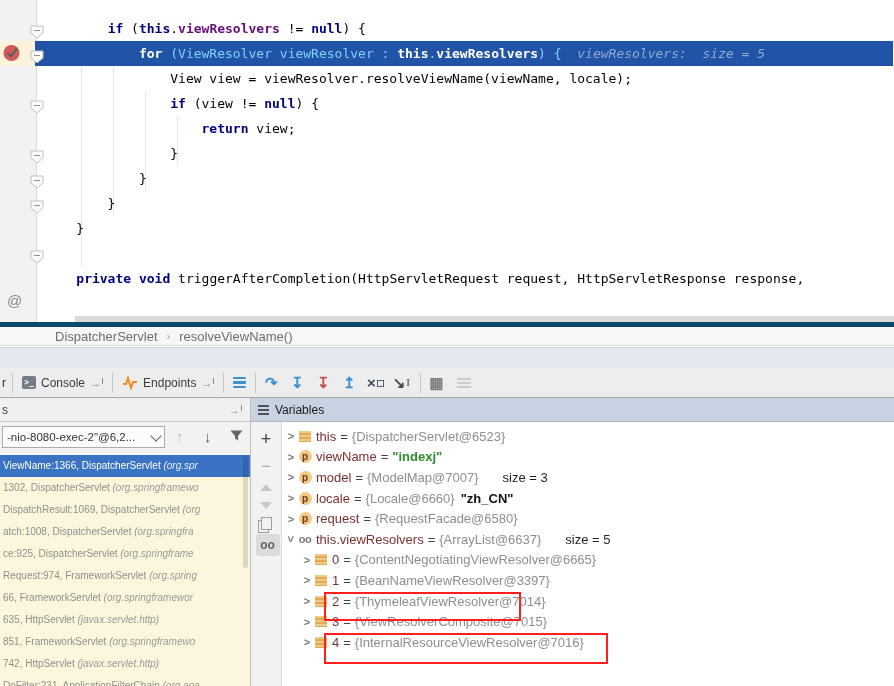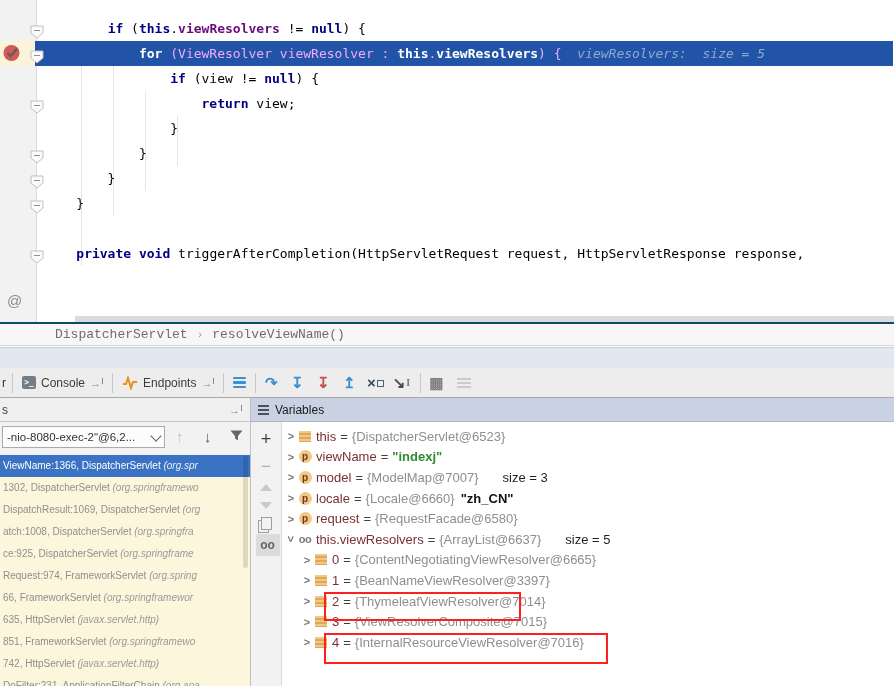--- a/index.html
+++ b/index.html
@@ -14,29 +14,29 @@
   #bp-icon{left:3px;top:44px;width:18px;height:18px;cursor:pointer;}
   .fold{left:30px;width:14px;height:14px;cursor:pointer;z-index:4;}
   #at-icon{left:7px;top:292px;font-size:15px;color:#8C8C8C;}
   .guide{width:1px;background:#E5E5E5;z-index:1;}
   #code{left:35px;top:16px;width:858px;font:13px "DejaVu Sans Mono",monospace;z-index:2;}
   .cline{height:25px;line-height:25px;white-space:pre;padding-left:10px;}
   .cline.exec{background:#2154A6;}
   .seg-p{color:#000;}
   .seg-k{color:#000080;font-weight:bold;}
   .seg-f{color:#660E7A;font-weight:bold;}
-  .seg-w{color:#f0abfc;}
+  .seg-w{color:#7dd3fc;}
   .seg-b{color:#FFF;font-weight:bold;}
   .seg-h{color:#8FA9D2;font-style:italic;}
   #nextline-band{left:75px;top:316px;width:819px;height:6px;background:#DBDBDB;}
 
   
   #breadcrumb{left:0;top:322px;width:894px;height:24px;background:#F7F7F7;
-              border-top:2px solid #0c4a6e;border-bottom:1px solid #D4D4D4;
-              display:flex;align-items:center;font-size:13px;color:#6E6E6E;box-sizing:border-box;font-family:Liberation Mono, monospace;}
+              border-top:5px solid #0c4a6e;border-bottom:1px solid #D4D4D4;
+              display:flex;align-items:center;font-size:13px;color:#6E6E6E;box-sizing:border-box;}
   #breadcrumb .bc-pad{width:55px;}
   #breadcrumb .bc-sep{margin:0 9px;color:#9A9A9A;font-size:11px;}
   #breadcrumb .bc-item{cursor:pointer;}
 
   
   #dstrip{left:0;top:347px;width:894px;height:21px;background:#E2E7F0;border-top:1px solid #C9CED8;box-sizing:border-box;}
 
   
   #dtoolbar{left:0;top:368px;width:894px;height:30px;background:#EDEDED;border-bottom:1px solid #A8A8A8;
             display:flex;align-items:center;box-sizing:border-box;font-size:12px;color:#3C3C3C;}
@@ -132,20 +132,21 @@
   <div id="bp-cell" class="abs"></div>
 
   <div class="guide abs" style="left:81px;top:41px;height:225px;"></div>
   <div class="guide abs" style="left:113px;top:66px;height:150px;"></div>
   <div class="guide abs" style="left:145px;top:91px;height:100px;"></div>
   <div class="guide abs" style="left:177px;top:116px;height:50px;"></div>
 
   <div id="code" class="abs">
       <div class="cline"><span class="seg-p">        </span><span class="seg-k">if</span><span class="seg-p"> (</span><span class="seg-k">this</span><span class="seg-p">.</span><span class="seg-f">viewResolvers</span><span class="seg-p"> != </span><span class="seg-k">null</span><span class="seg-p">) {</span></div>
       <div class="cline exec"><span class="seg-w">            </span><span class="seg-b">for</span><span class="seg-w"> (ViewResolver viewResolver : </span><span class="seg-b">this</span><span class="seg-w">.</span><span class="seg-b">viewResolvers</span><span class="seg-w">) {  </span><span class="seg-h">viewResolvers:  size = 5</span></div>
+      <div class="cline"><span class="seg-p">                View view = viewResolver.resolveViewName(viewName, locale);</span></div>
       <div class="cline"><span class="seg-p">                </span><span class="seg-k">if</span><span class="seg-p"> (view != </span><span class="seg-k">null</span><span class="seg-p">) {</span></div>
       <div class="cline"><span class="seg-p">                    </span><span class="seg-k">return</span><span class="seg-p"> view;</span></div>
       <div class="cline"><span class="seg-p">                }</span></div>
       <div class="cline"><span class="seg-p">            }</span></div>
       <div class="cline"><span class="seg-p">        }</span></div>
       <div class="cline"><span class="seg-p">    }</span></div>
       <div class="cline"><span class="seg-p"></span></div>
       <div class="cline"><span class="seg-p">    </span><span class="seg-k">private</span><span class="seg-p"> </span><span class="seg-k">void</span><span class="seg-p"> triggerAfterCompletion(HttpServletRequest request, HttpServletResponse response,</span></div>
     </div>
 

